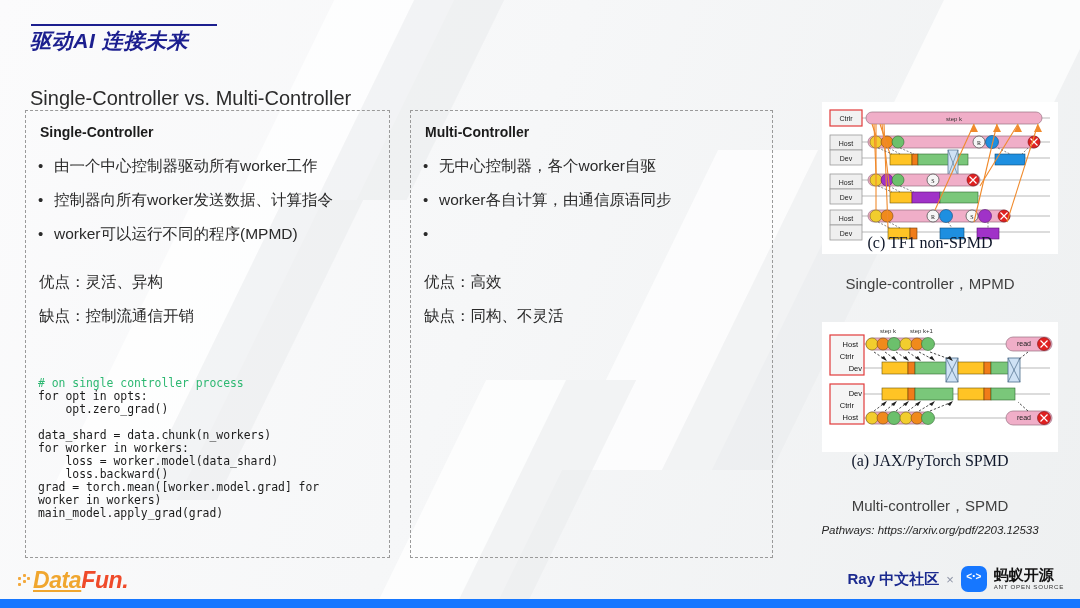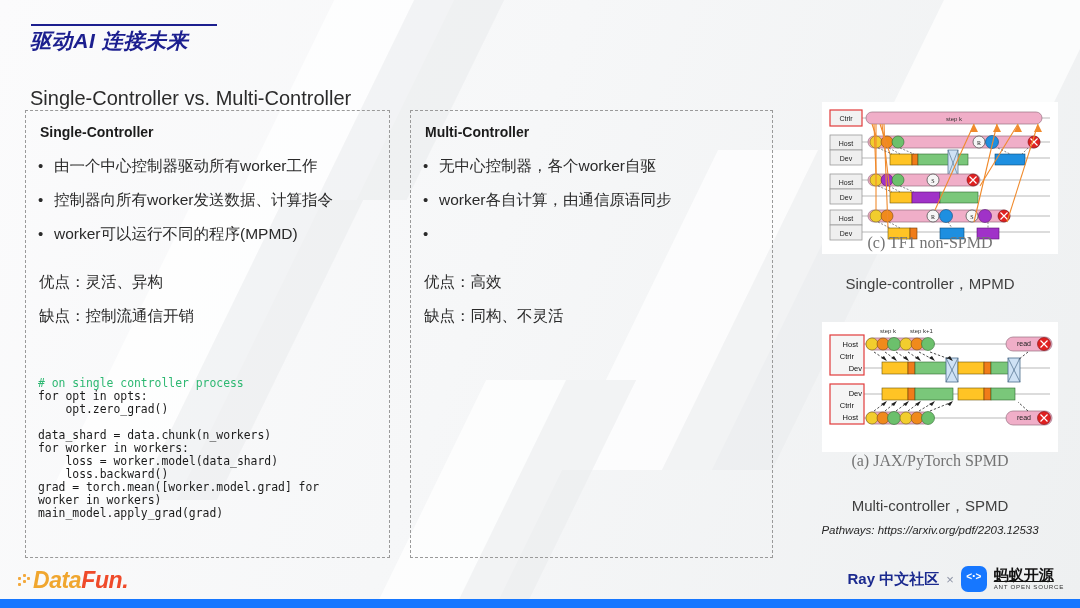--- a/index.html
+++ b/index.html
@@ -65,21 +65,21 @@
   .cmt{color:#2eb872;}
   #code-single{position:absolute;left:12px;top:266px;right:10px;}
   #code-multi{position:absolute;left:12px;top:264px;right:10px;}
   #fig-c{position:absolute;left:822px;top:102px;width:236px;height:152px;
          background:#fff;z-index:3;}
   #fig-a{position:absolute;left:822px;top:322px;width:236px;height:130px;
          background:#fff;z-index:3;}
   .fig-caption{
     position:absolute;z-index:3;width:280px;left:790px;text-align:center;
     font-family:"Liberation Serif","DejaVu Serif",serif;
-    font-size:16px;color:#737373;
+    font-size:16px;color:#0f172a;
   }
   #cap-c{top:234px;}
   #cap-a{top:452px;}
   .sub-caption{
     position:absolute;z-index:3;width:290px;left:785px;text-align:center;
     font-size:15px;color:#404040;
   }
   #sub-c{top:275px;}
   #sub-a{top:497px;}
   #source-note{
@@ -87,32 +87,32 @@
     font-size:11.5px;font-style:italic;color:#262626;
   }
   
   #footer-bar{position:absolute;left:0;bottom:0;width:1080px;height:9px;
               background:#1677ff;z-index:4;}
   #datafun{position:absolute;left:18px;bottom:14px;z-index:4;
            display:flex;align-items:center;}
   #datafun .dots{display:inline-block;width:14px;height:16px;position:relative;margin-right:1px;}
   #datafun .dots i{position:absolute;width:3px;height:3px;background:#f3a93c;border-radius:1px;}
   #datafun .txt{font-style:italic;font-weight:bold;font-size:23px;letter-spacing:-.4px;}
-  #datafun .part-data{color:#f0a62f;}
+  #datafun .part-data{color:#f0a62f;text-decoration:underline;}
   #datafun .part-fun{color:#ef4a2a;}
   #ray-lockup{position:absolute;right:16px;bottom:16px;z-index:4;
               display:flex;align-items:center;gap:7px;}
   #ray-text{font-size:15px;font-weight:bold;color:#1b2a8f;white-space:nowrap;}
   #cross{font-size:13px;color:#8d93a5;}
   #ant-mark{width:26px;height:26px;border-radius:7px;background:#1677ff;
             position:relative;}
   #ant-mark:after{content:"<‧>";position:absolute;left:0;right:0;top:5px;
             text-align:center;color:#fff;font-size:10px;font-weight:bold;}
   #ant-text{display:flex;flex-direction:column;line-height:1;}
-  #ant-cn{font-size:15px;font-weight:bold;color:#111;white-space:nowrap;text-decoration:underline;}
+  #ant-cn{font-size:15px;font-weight:bold;color:#111;white-space:nowrap;}
   #ant-en{font-size:6.2px;letter-spacing:.7px;color:#333;white-space:nowrap;margin-top:2px;}
 </style>
 </head>
 <body>
 
 <div id="bg">
   <div class="chev" style="left:300px;top:-60px;width:120px;height:260px;"></div>
   <div class="chev2" style="left:380px;top:-60px;width:90px;height:260px;"></div>
   <div class="chev" style="left:640px;top:150px;width:150px;height:320px;"></div>
   <div class="chev2" style="left:740px;top:150px;width:110px;height:320px;"></div>

